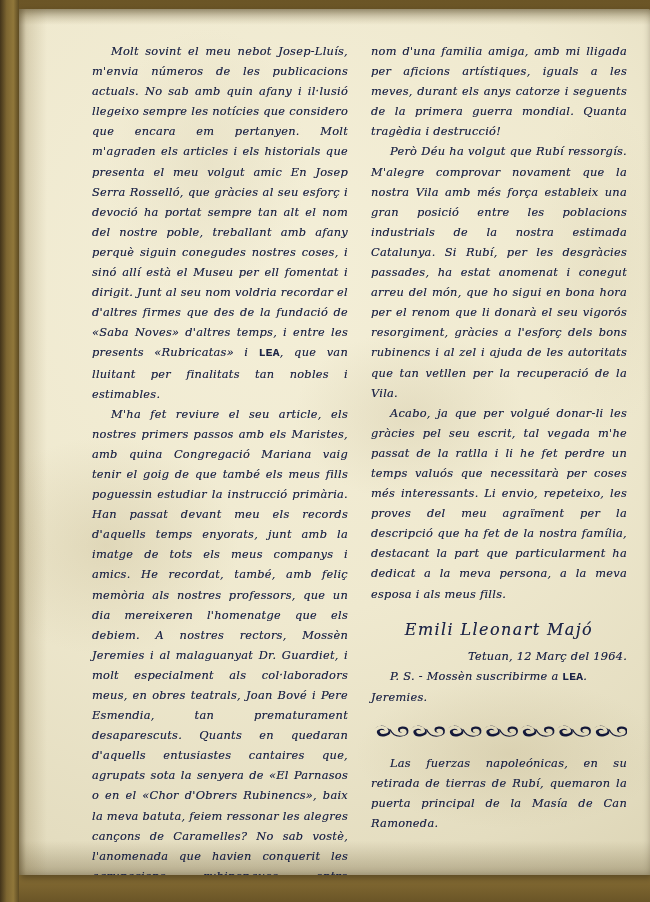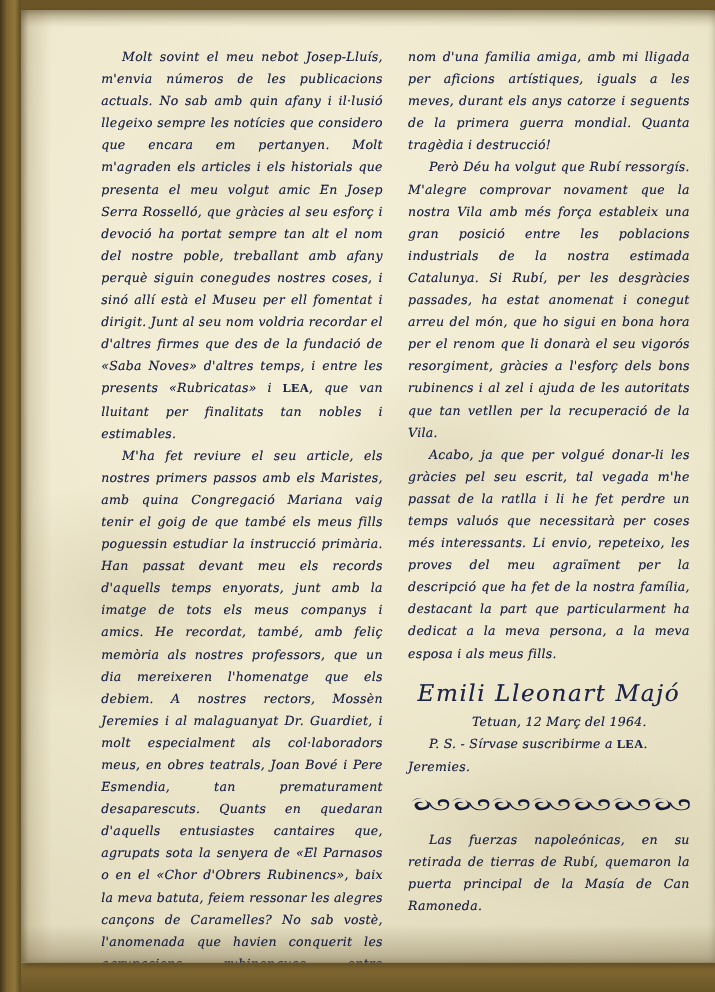--- a/index.html
+++ b/index.html
@@ -98,43 +98,43 @@
     text-justify: inter-word;
     margin: 0;
     text-shadow: 0 0 0.5px rgba(27,35,70,0.55);
   }
   p.ink + p.ink { margin-top: 0; }
   .indent { text-indent: 19px; }
   .noindent { text-indent: 0; }
 
   
   .lea {
-    font-family: Liberation Serif, serif;
+    font-family: Liberation Mono, monospace;
     font-style: normal;
     font-weight: bold;
     letter-spacing: 0.3px;
     font-size: 11.2px;
   }
 
   
   .signature {
     margin: 13px 0 3px 0;
     text-align: center;
     color: #1b2346;
     font-family: "DejaVu Serif", serif;
     font-style: italic;
-    font-size: 21px;
+    font-size: 16px;
     letter-spacing: 1.4px;
     line-height: 26px;
     text-shadow: 0 0 0.6px rgba(27,35,70,0.5);
   }
   .place-date {
     margin: 1px 0 0 0;
     text-indent: 19px;
-    text-align: center;
+    text-align: right;
   }
   .ps { margin: 0; text-indent: 19px; }
   .ps-tail { margin: 0; text-indent: 0; }
 
   
   .ornament {
     margin: 13px 0 9px 0;
     height: 24px;
     display: block;
   }
@@ -165,21 +165,21 @@
         <div>
             <p class="ink noindent"><span>nom d'una familia amiga, amb mi lligada per aficions artístiques, iguals a les meves, durant els anys catorze i seguents de la primera guerra mondial. Quanta tragèdia i destrucció!</span></p>
             <p class="ink indent"><span>Però Déu ha volgut que Rubí ressorgís. M'alegre comprovar novament que la nostra Vila amb més força estableix una gran posició entre les poblacions industrials de la nostra estimada Catalunya. Si Rubí, per les desgràcies passades, ha estat anomenat i conegut arreu del món, que ho sigui en bona hora per el renom que li donarà el seu vigorós resorgiment, gràcies a l'esforç dels bons rubinencs i al zel i ajuda de les autoritats que tan vetllen per la recuperació de la Vila.</span></p>
             <p class="ink indent"><span>Acabo, ja que per volgué donar-li les gràcies pel seu escrit, tal vegada m'he passat de la ratlla i li he fet perdre un temps valuós que necessitarà per coses més interessants. Li envio, repeteixo, les proves del meu agraïment per la descripció que ha fet de la nostra família, destacant la part que particularment ha dedicat a la meva persona, a la meva esposa i als meus fills.</span></p>
           </div>
 
         <div class="signature">Emili Lleonart Majó</div>
 
         <p class="ink place-date">Tetuan, 12 Març del 1964.</p>
 
-        <p class="ink ps"><span>P. S. - Sírvase suscribirme a </span><span class="lea">LEA</span><span>.</span></p>
+        <p class="ink ps"><span>P. S. - Mossèn suscribirme a </span><span class="lea">LEA</span><span>.</span></p>
 
         <p class="ink ps-tail">Jeremies.</p>
 
         <div class="ornament">
           <svg width="256" height="24" viewBox="0 0 256 24" aria-hidden="true">
 
             <g fill="#14193a">
               <path d="M3 9 q7 -7 15 0 q4 5 -3 7 q-7 2 -9 -3 q-1 -3 3 -4 q4 -1 5 2 q-1 -1.5 -3.5 -1 q-2.5 .6 -1.5 2.4 q1.6 2.6 6 1.2 q4.2 -1.4 1.6 -5 q-4.6 -6.2 -13.6 0.4 z"></path>
               <path d="M18 9 q3.6 8.4 12.4 7.6 q7.6 -.8 7 -6 q-.5 -4.4 -6.4 -4 q-4.4 .4 -4 3.6 q.4 2.8 4 2.4 q-2 -.4 -2.2 -1.8 q-.2 -1.8 2.4 -2 q4.2 -.3 4.5 2.9 q.3 3.6 -5.4 4.1 q-7.4 .6 -10.5 -6.2 z"></path>
             </g>

